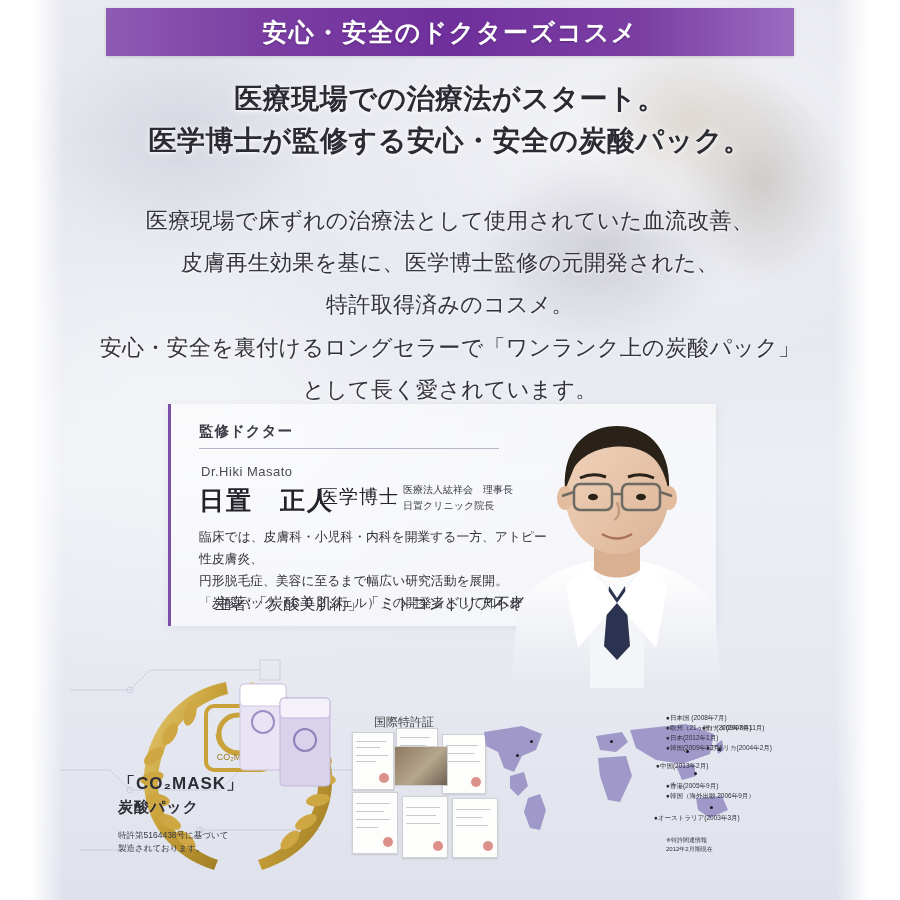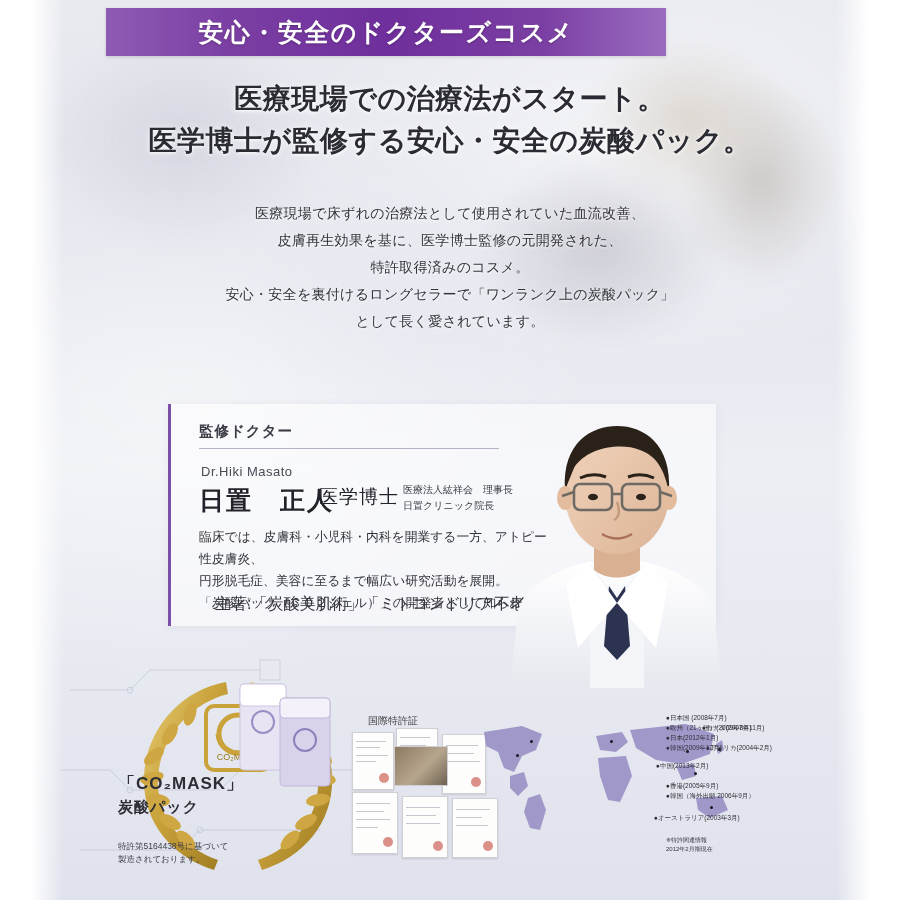--- a/index.html
+++ b/index.html
@@ -29,21 +29,21 @@
     opacity:.85;
   }
   .page-edge-l,.page-edge-r{
     position:absolute;top:0;width:64px;height:900px;z-index:6;
   }
   .page-edge-l{left:0;background:linear-gradient(90deg,#ffffff 0%,#ffffff 48%,rgba(255,255,255,0) 100%);}
   .page-edge-r{right:0;background:linear-gradient(270deg,#ffffff 0%,#ffffff 48%,rgba(255,255,255,0) 100%);}
 
   
   .banner{
-    position:absolute;left:106px;top:8px;width:560px;height:48px;z-index:5;
+    position:absolute;left:106px;top:8px;width:688px;height:48px;z-index:5;
     background:linear-gradient(90deg,#8e5bb3 0%,#7b3fa3 22%,#6f2f9c 50%,#7b3fa3 78%,#9a6cc0 100%);
     display:flex;align-items:center;justify-content:center;
     box-shadow:0 1px 3px rgba(0,0,0,.15);
   }
   .banner-text{
     color:#ffffff;font-size:25px;font-weight:bold;letter-spacing:1.5px;
     text-shadow:0 1px 2px rgba(0,0,0,.25);
   }
 
   .headline{
@@ -51,21 +51,21 @@
   }
   .headline div{
     color:#2b2b33;font-size:28px;font-weight:bold;line-height:1.5;letter-spacing:.5px;
     text-shadow:0 1px 3px rgba(255,255,255,.9), 0 0 8px rgba(255,255,255,.8);
   }
 
   .lead{
     position:absolute;left:0;top:200px;width:900px;z-index:5;text-align:center;
   }
   .lead div{
-    color:#33333b;font-size:14px;line-height:1.92;letter-spacing:.3px;
+    color:#33333b;font-size:22px;line-height:1.92;letter-spacing:.3px;
     text-shadow:0 1px 3px rgba(255,255,255,.95);
   }
 
   
   .doctor-card{
     position:absolute;left:168px;top:404px;width:545px;height:222px;z-index:4;
     background:rgba(255,255,255,.55);
     border-left:3px solid #7b4fa8;
     box-shadow:0 1px 8px rgba(120,110,140,.10);
   }
@@ -104,26 +104,26 @@
     position:absolute;left:0;top:650px;width:900px;height:250px;z-index:4;
   }
   .medal{
     position:absolute;left:118px;top:10px;width:240px;height:230px;
   }
   .medal-label{
     position:absolute;left:118px;top:122px;width:240px;text-align:left;
   }
   .medal-label .m1{font-size:17px;color:#2d2d35;font-weight:bold;letter-spacing:1px;}
   .medal-label .m2{font-size:15px;color:#2d2d35;font-weight:bold;letter-spacing:1px;margin-top:3px;}
-  .medal-label .m3{font-size:8.5px;color:#3a3a45;line-height:1.5;margin-top:23px;}
+  .medal-label .m3{font-size:8.5px;color:#3a3a45;line-height:1.5;margin-top:12px;}
 
   .certs{
     position:absolute;left:352px;top:78px;width:160px;height:136px;
   }
-  .certs .cap{position:absolute;left:16px;top:-14px;font-size:10px;color:#444;}
+  .certs .cap{position:absolute;left:22px;top:-14px;font-size:12px;color:#444;}
   .cert{
     position:absolute;background:#fdfdfb;border:1px solid #cfcfd6;box-shadow:0 1px 2px rgba(0,0,0,.12);
     overflow:hidden;
   }
   .cert .ln{position:absolute;left:3px;height:1px;background:#c8c8d0;}
   .cert .seal{position:absolute;width:10px;height:10px;border-radius:50%;background:#c0392b;opacity:.55;}
   .cert-photo{
     position:absolute;left:42px;top:18px;width:52px;height:38px;
     background:linear-gradient(135deg,#8d7a62,#b6a68d 55%,#6f6253);
     border:1px solid #cfcfd6;

